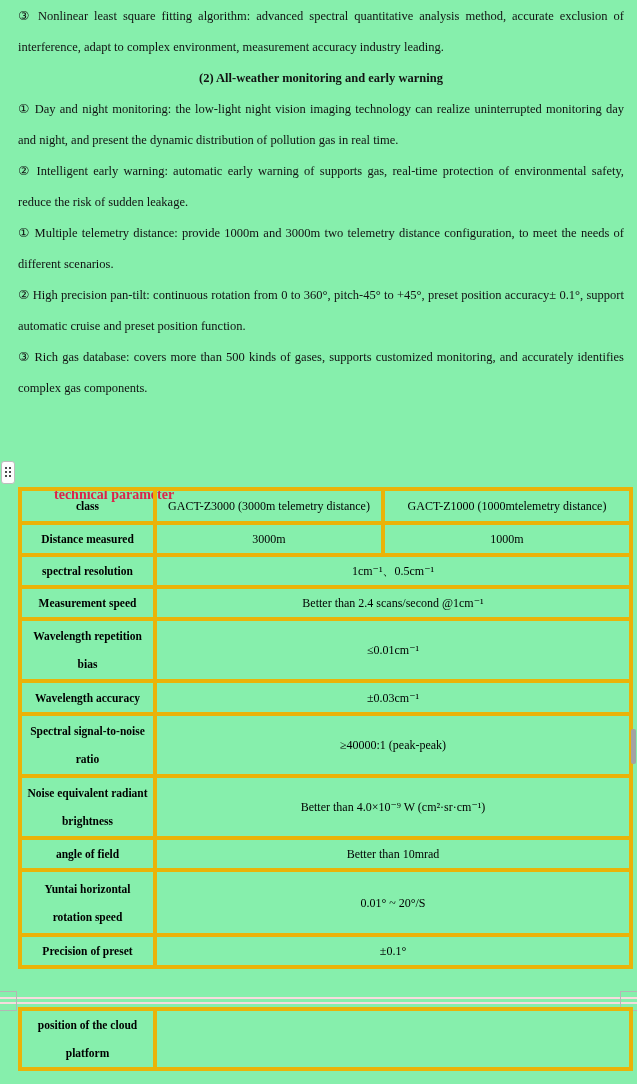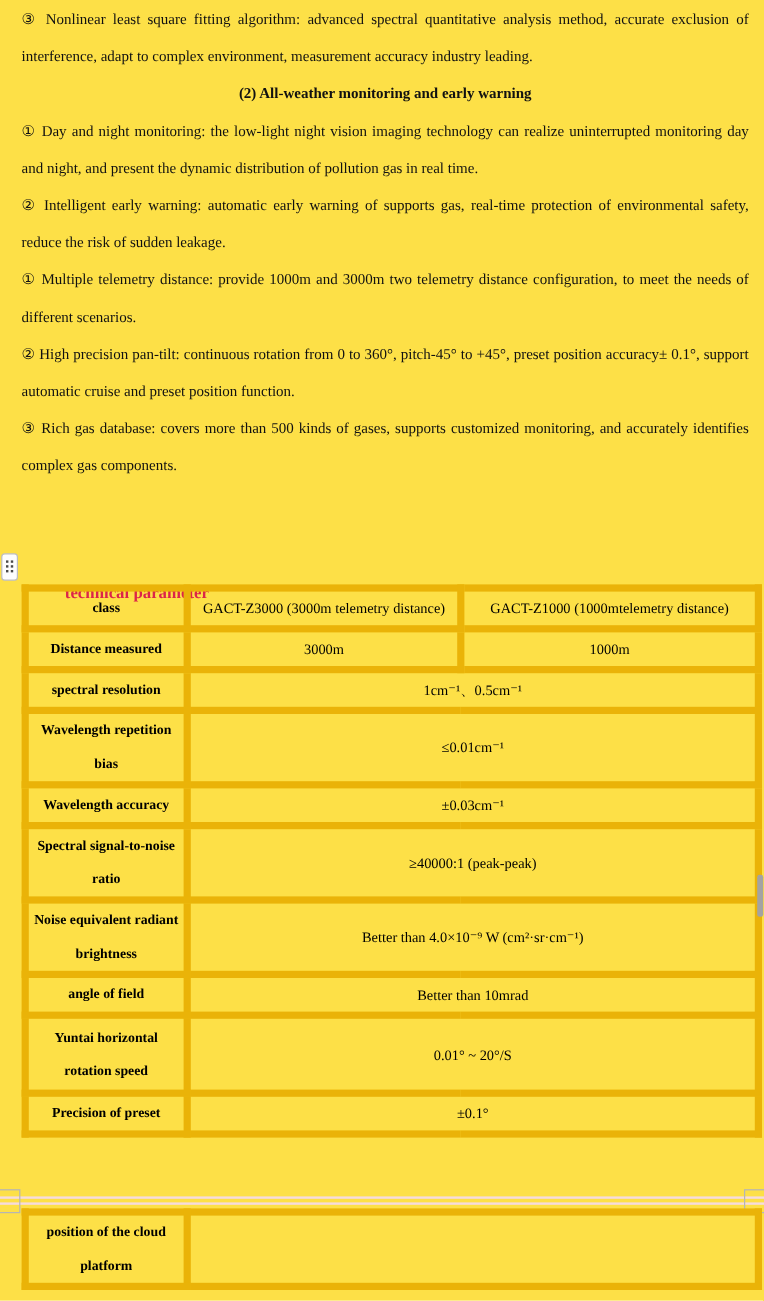--- a/index.html
+++ b/index.html
@@ -1,18 +1,18 @@
 <!DOCTYPE html>
 <html><head>
 <meta charset="utf-8">
 <style>
   * { box-sizing: border-box; }
   html,body { margin:0; padding:0; background:#ffffff; }
   #page {
-    position:relative; width:637px; height:1084px; background:#fde047;
+    position:relative; width:637px; height:1084px; background:#86efac;
     overflow:hidden;
     font-family:"Liberation Serif","DejaVu Serif","DejaVu Sans",serif;
     color:#000;
   }
   
   .textblock { position:absolute; left:18px; right:13px; top:1px; }
   .textblock p {
     margin:0; font-size:12.5px; line-height:31px; text-align:justify;
     color:#111;
   }
@@ -35,21 +35,21 @@
   }
   
   table.spec {
     position:absolute; left:18px; width:611px;
     border-collapse:collapse; table-layout:fixed;
     border:2px solid #000;
   }
   #spec-table { top:487px; }
   #next-table { top:1007px; }
   table.spec td, table.spec th {
-    border:6px solid #eab308; padding:0 4px;
+    border:4px solid #eab308; padding:0 4px;
     text-align:center; vertical-align:middle;
     overflow:hidden;
   }
   table.spec th {
     font-weight:bold; font-size:11.5px; line-height:28px;
   }
   table.spec td { font-size:12px; line-height:24px; }
   td.hdr { font-size:11.5px;margin-left:20px; }
   
   tr.h34{height:34px} tr.h31{height:31px} tr.h30{height:30px}
@@ -111,20 +111,24 @@
     </tr>
     <tr class="h31">
       <th>Distance measured</th>
       <td>3000m</td>
       <td>1000m</td>
     </tr>
     <tr class="h30">
       <th>spectral resolution</th>
       <td colspan="2">1cm⁻¹、0.5cm⁻¹</td>
     </tr>
+    <tr class="h31">
+      <th>Measurement speed</th>
+      <td colspan="2">Better than 2.4 scans/second @1cm⁻¹</td>
+    </tr>
     <tr class="h62">
       <th>Wavelength repetition bias</th>
       <td colspan="2">≤0.01cm⁻¹</td>
     </tr>
     <tr class="h33">
       <th>Wavelength accuracy</th>
       <td colspan="2">±0.03cm⁻¹</td>
     </tr>
     <tr class="h62">
       <th>Spectral signal-to-noise ratio</th>

